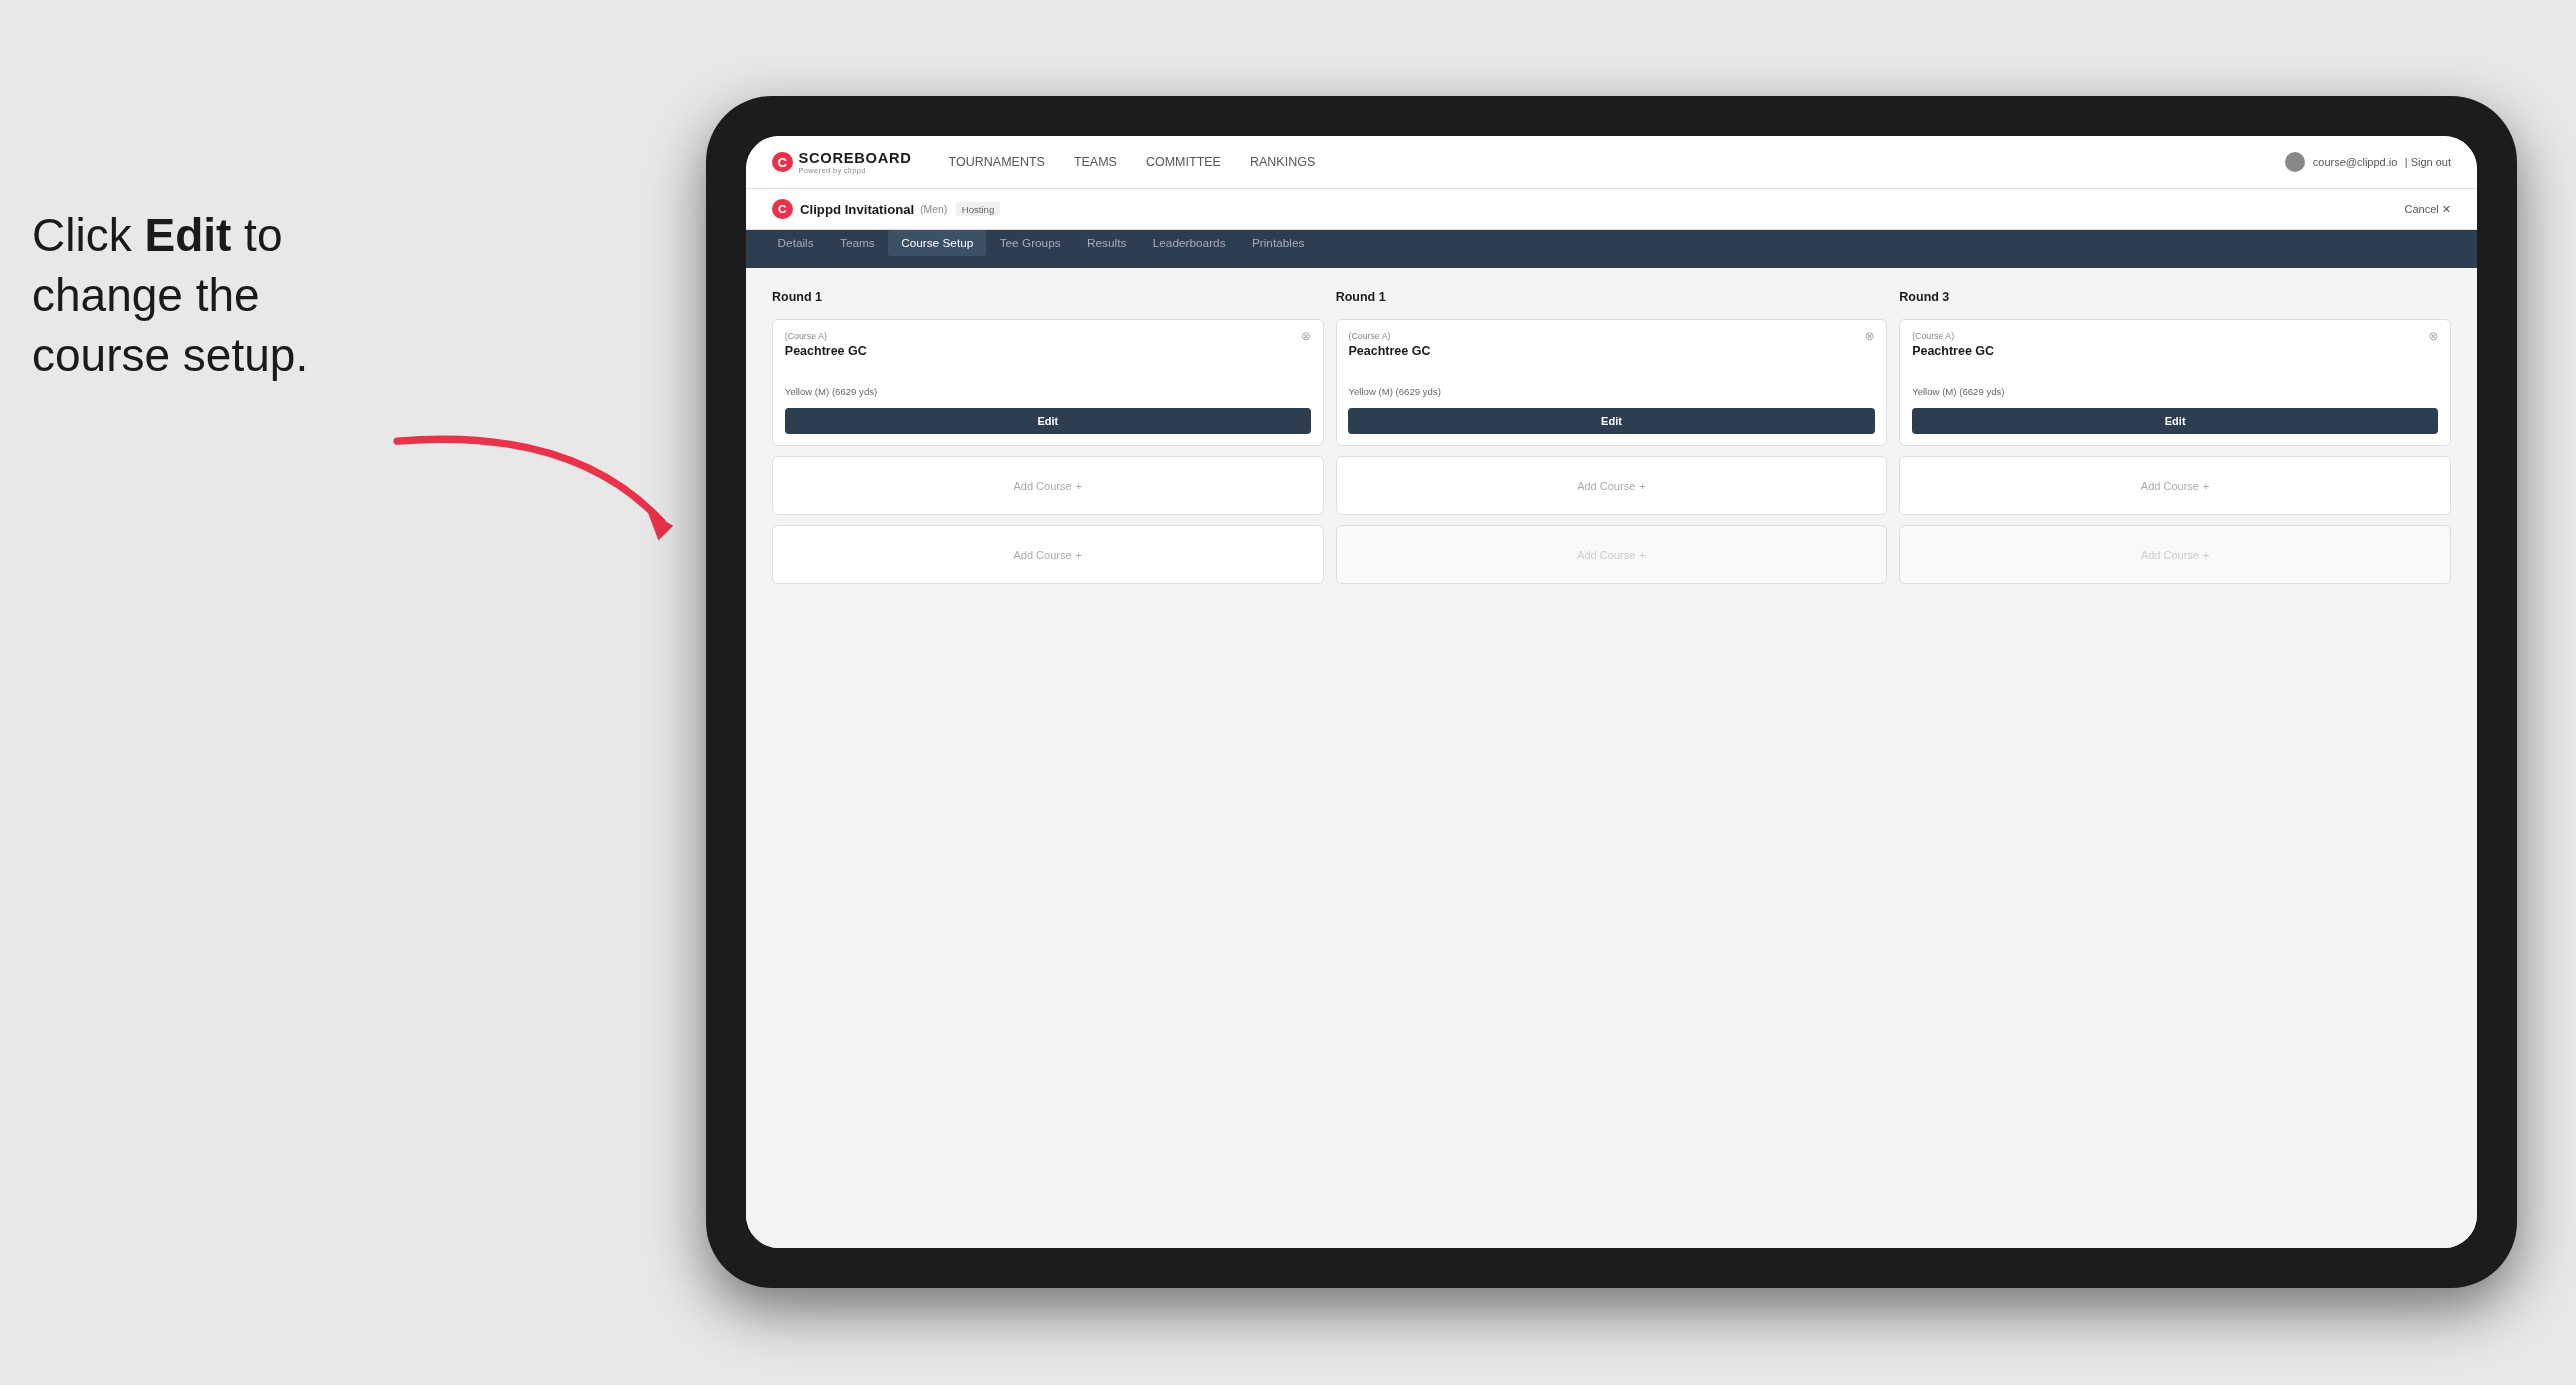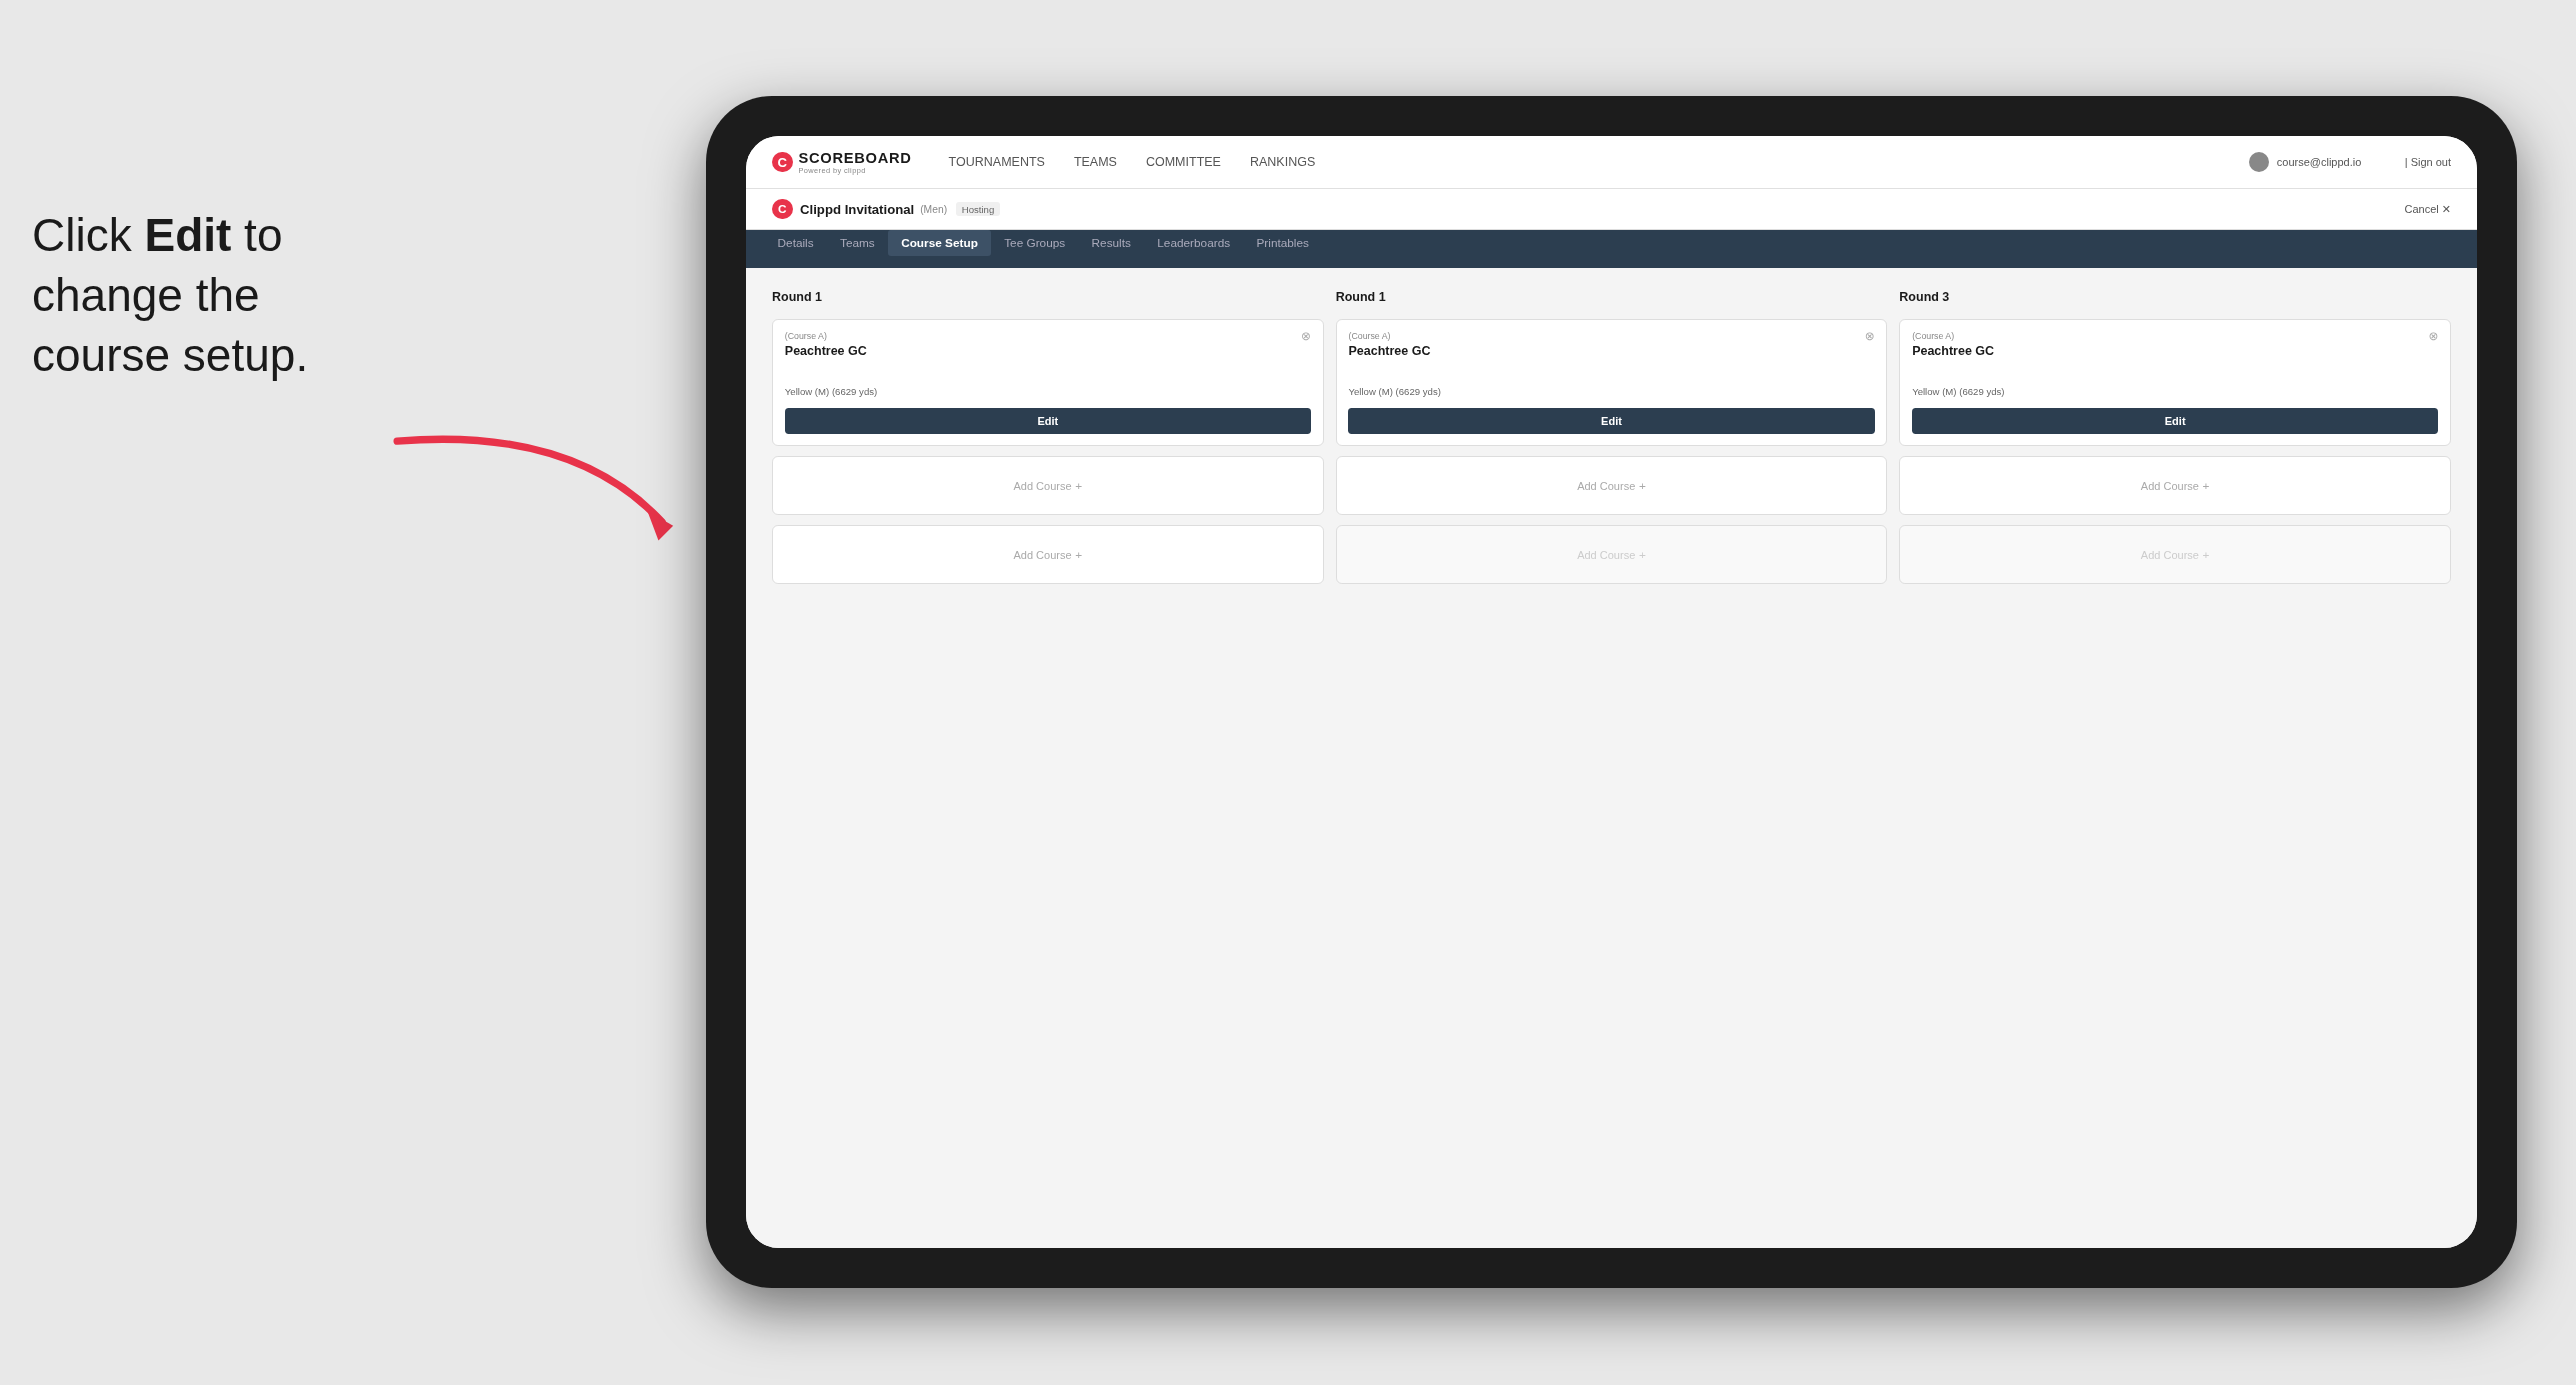--- a/index.html
+++ b/index.html
@@ -121,21 +121,20 @@
     .user-avatar {
       width: 20.6px;
       height: 20.6px;
       background: #888;
       border-radius: 50%;
     }
 
     .sign-out-link {
       color: #555;
       cursor: pointer;
-      margin-left: 36px;
     }
 
     
     .sub-header {
       background: #ffffff;
       height: 41px;
       display: flex;
       align-items: center;
       padding: 0 26px;
       border-bottom: 0.7px solid #ddd;
@@ -198,21 +197,21 @@
       font-size: 11.8px;
       color: #aab;
       padding: 5.9px 13.2px;
       cursor: pointer;
       border-radius: 2.9px;
     }
 
     .tab-item.active {
       background: #3d5166;
       color: #ffffff;
-      font-weight: 700;
+      font-weight: 400;
     }
 
     
     .main-content {
       flex: 1;
       padding: 22px 26px;
       background: #f4f4f4;
       overflow-y: auto;
     }
 

